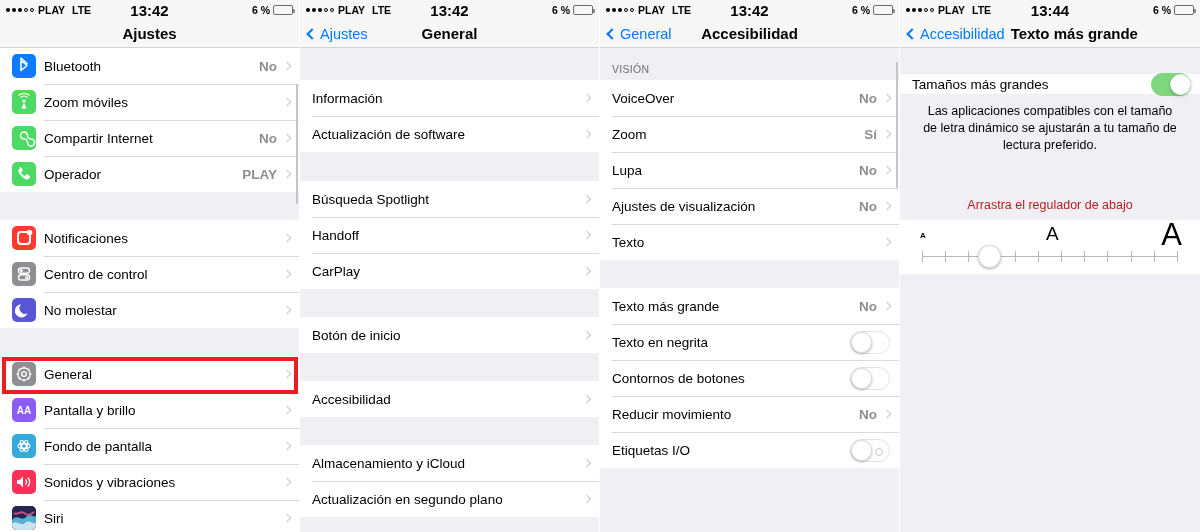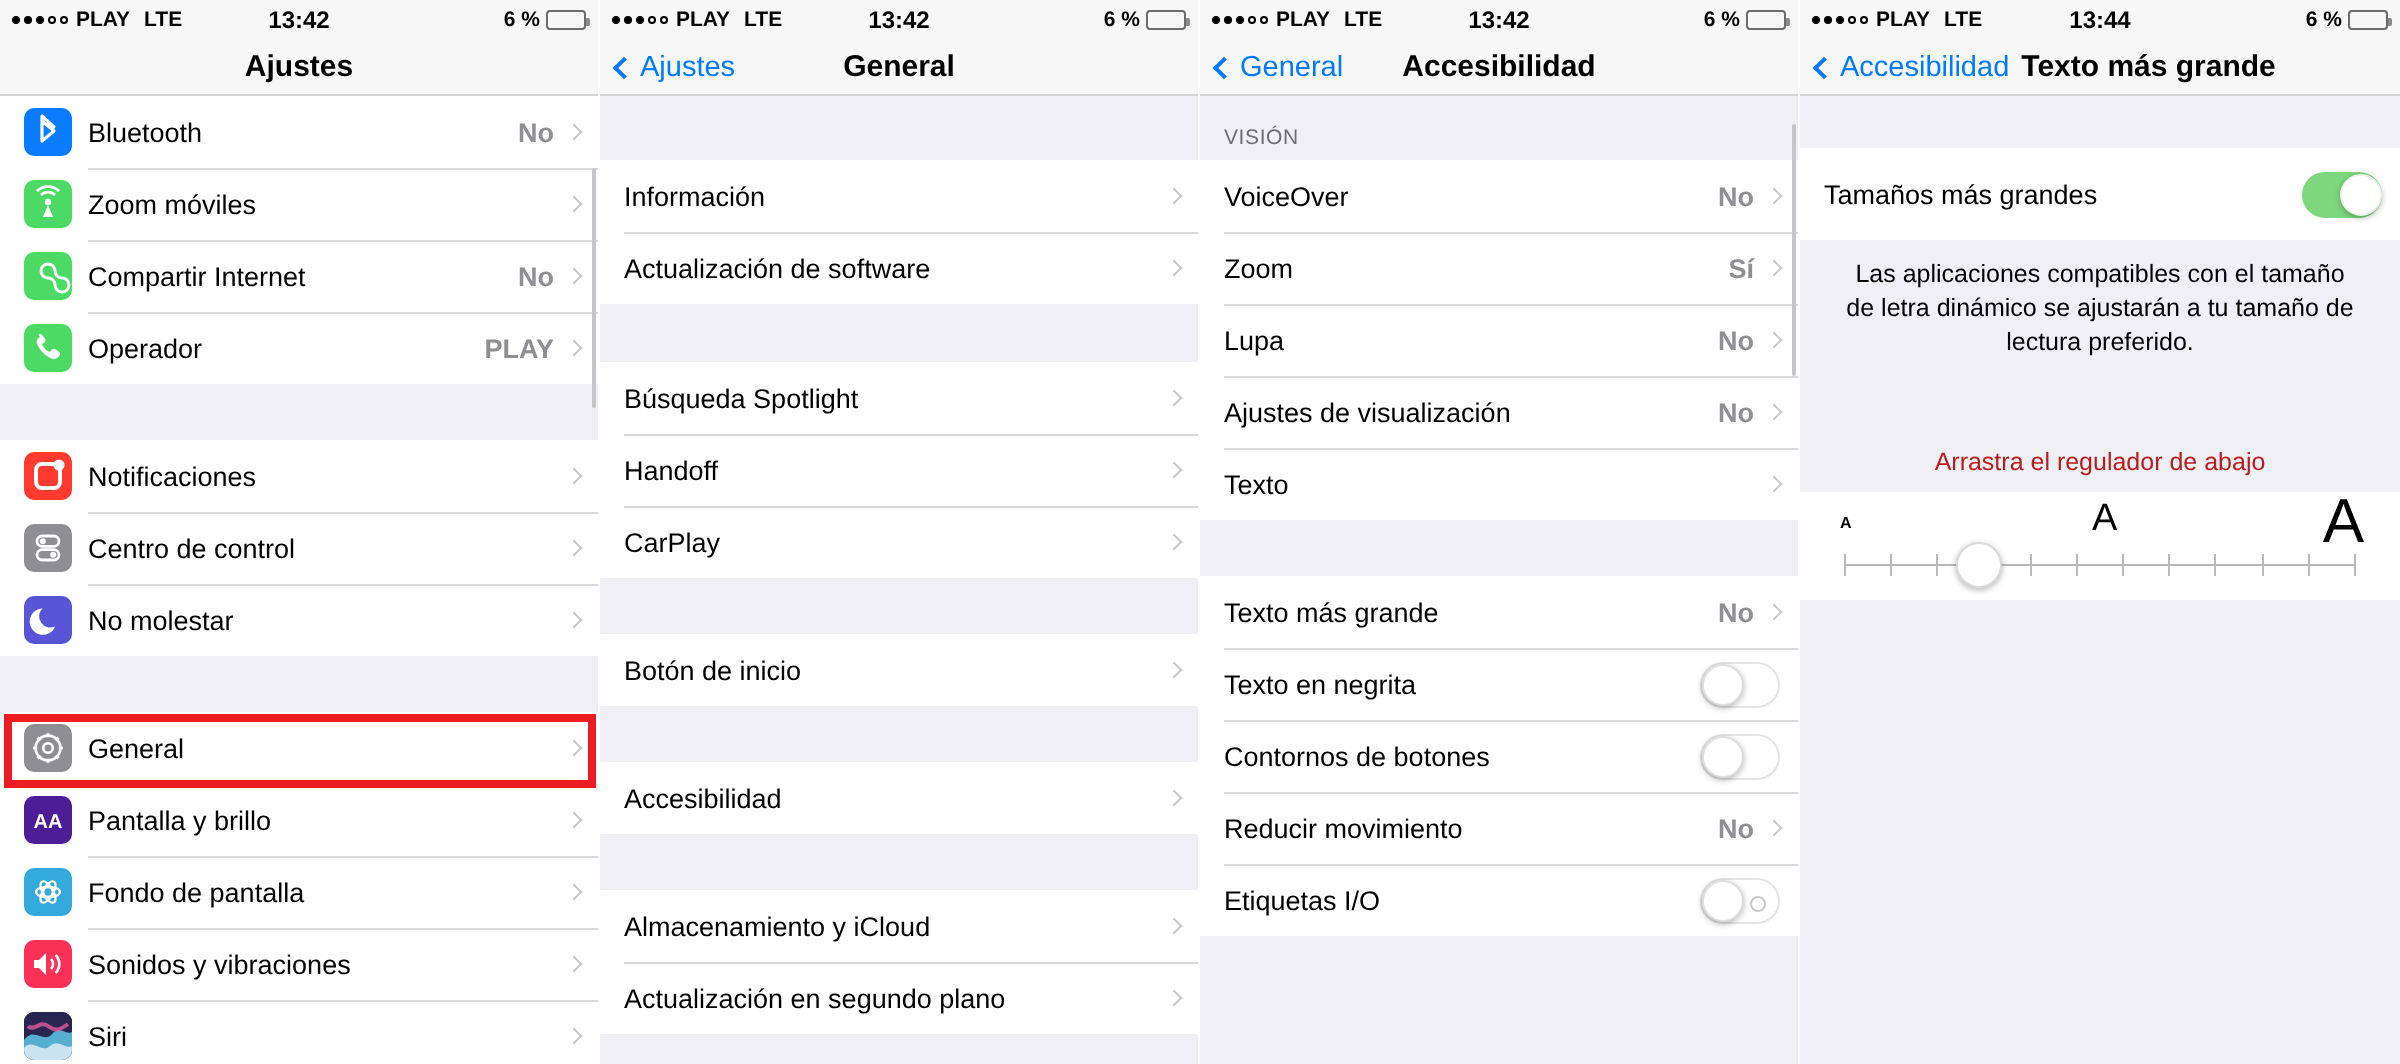--- a/index.html
+++ b/index.html
@@ -27,21 +27,21 @@
     padding:0 6px; position:relative;
   }
   .sb-left { display:flex; align-items:center; gap:4px; }
   .dots { display:flex; align-items:center; gap:2px; }
   .dot { width:4px; height:4px; border-radius:50%; background:#000; }
   .dot.hollow { background:transparent; border:1px solid #000; width:4px; height:4px; }
   .sb-carrier { font-size:10.5px; font-weight:bold; letter-spacing:0; }
   .sb-net { font-size:10.5px; font-weight:bold; margin-left:3px; }
   .sb-time {
     position:absolute; left:0; right:0; text-align:center;
-    font-size:12px; font-weight:bold;
+    font-size:15px; font-weight:bold;
   }
   .sb-right {
     margin-left:auto; display:flex; align-items:center; gap:3px;
     font-size:10.5px; font-weight:bold;
   }
   .batt {
     width:20px; height:9.5px; border:1px solid #6b6b6b;
     border-radius:2px; position:relative; padding:1px;
   }
   .batt-fill { height:100%; background:#e8433a; border-radius:1px; }
@@ -326,21 +326,21 @@
                     <path d="M17.2 6.8l-1.4 1.4"></path>
                     <path d="M8.2 15.8l-1.4 1.4"></path>
                   </g>
                 </g>
               </svg>
           </span>
           <span class="row-label">General</span>
           <span class="chev-right"></span>
         </div>
         <div class="row">
-          <span class="row-icon" style="background:#4c1d95">
+          <span class="row-icon" style="background:#8b5cf6">
             <svg class="icon-svg" viewBox="0 0 24 24">
                 <text x="12" y="16" font-family="Liberation Sans, sans-serif" font-size="10" font-weight="bold" fill="#fff" text-anchor="middle">AA</text>
               </svg>
           </span>
           <span class="row-label">Pantalla y brillo</span>
           <span class="chev-right"></span>
         </div>
         <div class="row">
           <span class="row-icon" style="background:#34aadc">
             <svg class="icon-svg" viewBox="0 0 24 24">
@@ -602,21 +602,21 @@
       <div class="nav-back">
         <span class="chev-left"></span>
         <span>Accesibilidad</span>
       </div>
       <div class="nav-title inline">Texto más grande</div>
     </div>
 
     <div class="scroll">
       <div class="gap" style="height:26px"></div>
       <div class="group">
-        <div class="row" style="height:46px">
+        <div class="row" style="height:20px">
           <span class="row-label">Tamaños más grandes</span>
           <span class="toggle on">
               <span class="knob"></span>
             </span>
         </div>
       </div>
       <div class="desc">Las aplicaciones compatibles con el tamaño de letra dinámico se ajustarán a tu tamaño de lectura preferido.</div>
       <div class="hint">Arrastra el regulador de abajo</div>
 
       <div class="slider-card">

